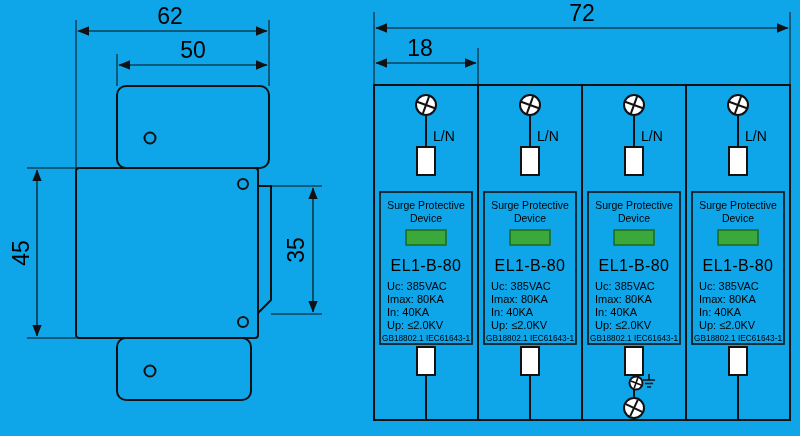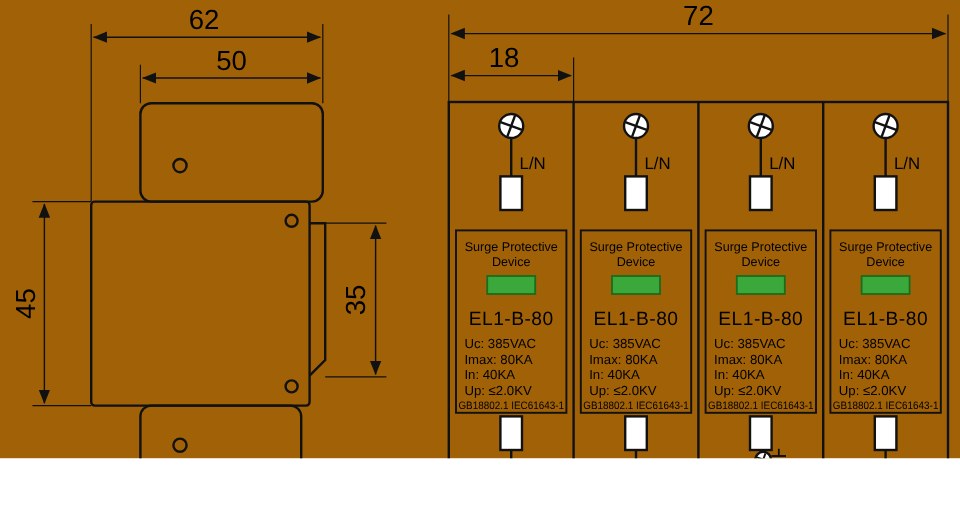--- a/index.html
+++ b/index.html
@@ -1,16 +1,16 @@
 <!DOCTYPE html>
 <html><head>
 <meta charset="utf-8">
 <style>
   html,body{margin:0;padding:0;background:#ffffff}
-  #stage{width:800px;height:382px;position:relative;background:#a16207;overflow:hidden}
+  #stage{width:800px;height:436px;position:relative;background:#0ea5e9;overflow:hidden}
   svg{display:block}
   .s2{stroke:#111;stroke-width:2;fill:none}
   .s2w{stroke:#111;stroke-width:2;fill:#fff}
   .plate{stroke:#111;stroke-width:1.6;fill:none}
   .dim{stroke:#111;stroke-width:1.2;fill:none}
   .ext{stroke:#111;stroke-width:1;fill:none}
   text{font-family:"Liberation Sans","DejaVu Sans",sans-serif;fill:#000}
   .dimtxt{font-size:23px}
   .lbl{font-size:14px}
   .t10{font-size:10.5px}

